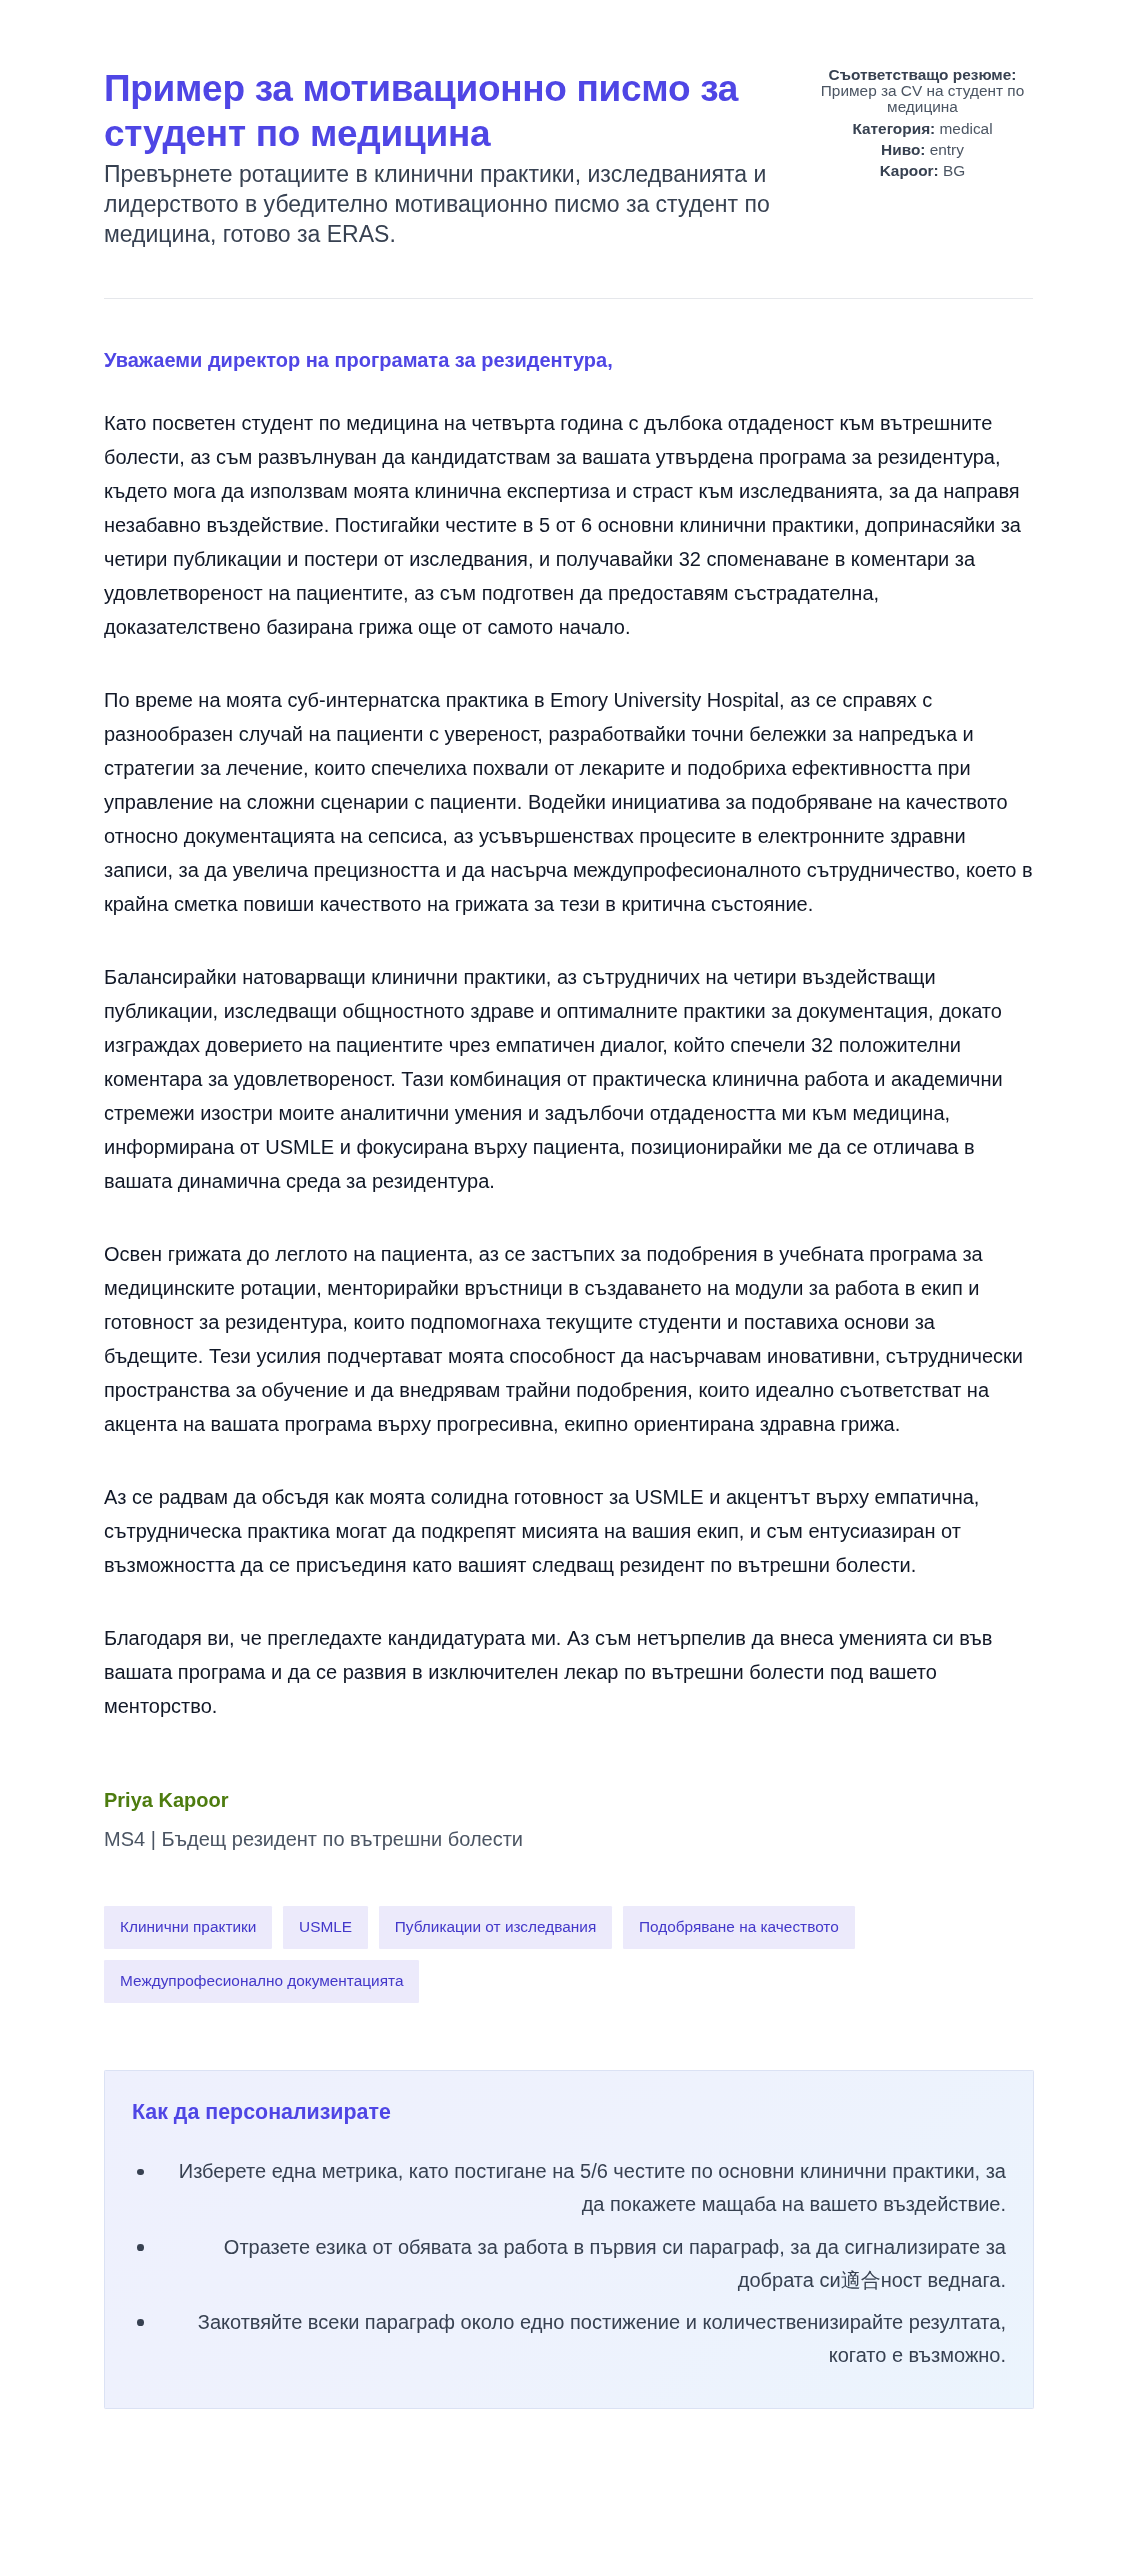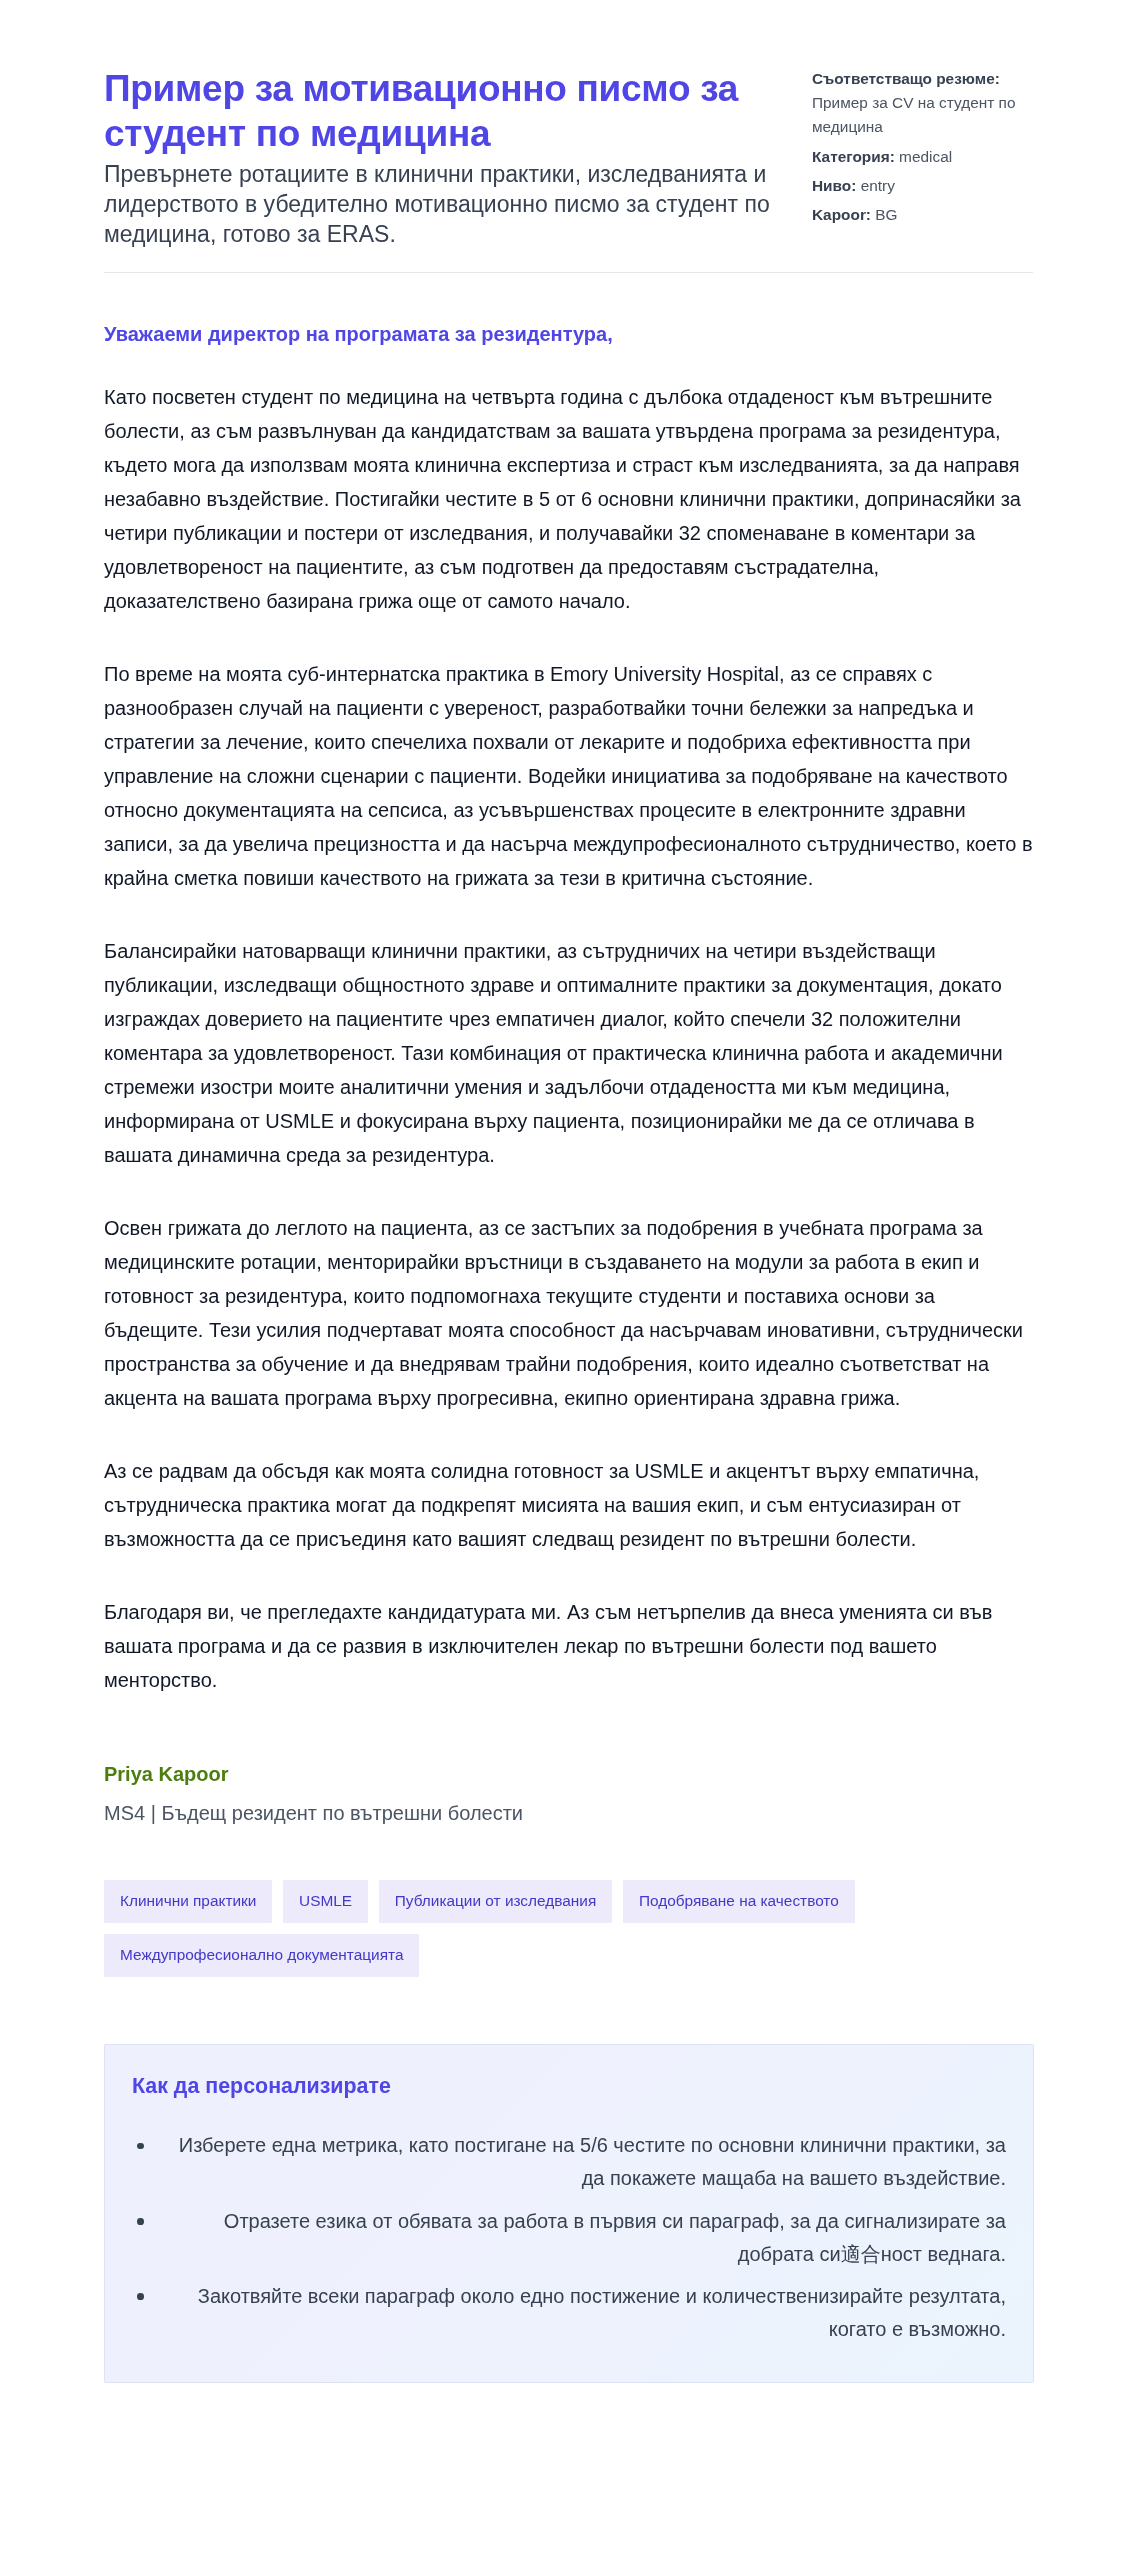--- a/index.html
+++ b/index.html
@@ -12,43 +12,43 @@
   }
   .page {
     width: 1137px;
     padding: 66px 104px 0 104px;
   }
   
   .header {
     display: flex;
     justify-content: space-between;
     align-items: flex-start;
-    padding-bottom: 23px;
+    padding-bottom: 49px;
     border-bottom: 1.3px solid #e5e7eb;
   }
   .header-left { width: 695px; }
   .title {
     font-size: 37px;
     font-weight: 700;
     line-height: 45px;
     color: #4f46e5;
     letter-spacing: -0.3px;
   }
   .subtitle {
     margin-top: 2.7px;
     font-size: 23px;
     font-weight: 400;
     line-height: 30px;
     color: #374151;
   }
   .meta {
     width: 221px;
-    text-align: left;
+    text-align: center;
     font-size: 15.4px;
-    line-height: 24px;
+    line-height: 16px;
     color: #4b5563;
     padding-top: 1.3px;
   }
   .meta-row { margin-bottom: 5.3px; }
   .meta-row:first-child { margin-bottom: 5.3px; }
   .meta-key { font-weight: 700; color: #374151; }
 
   
   .letter { padding-top: 48px; }
   .salutation {

